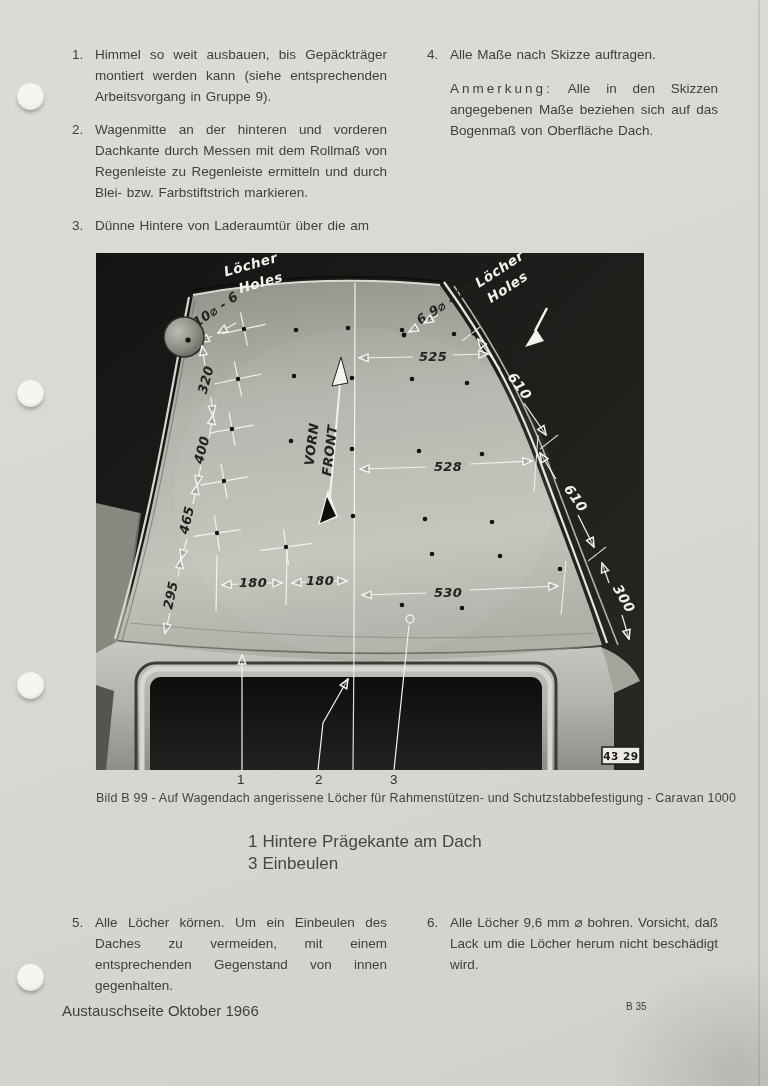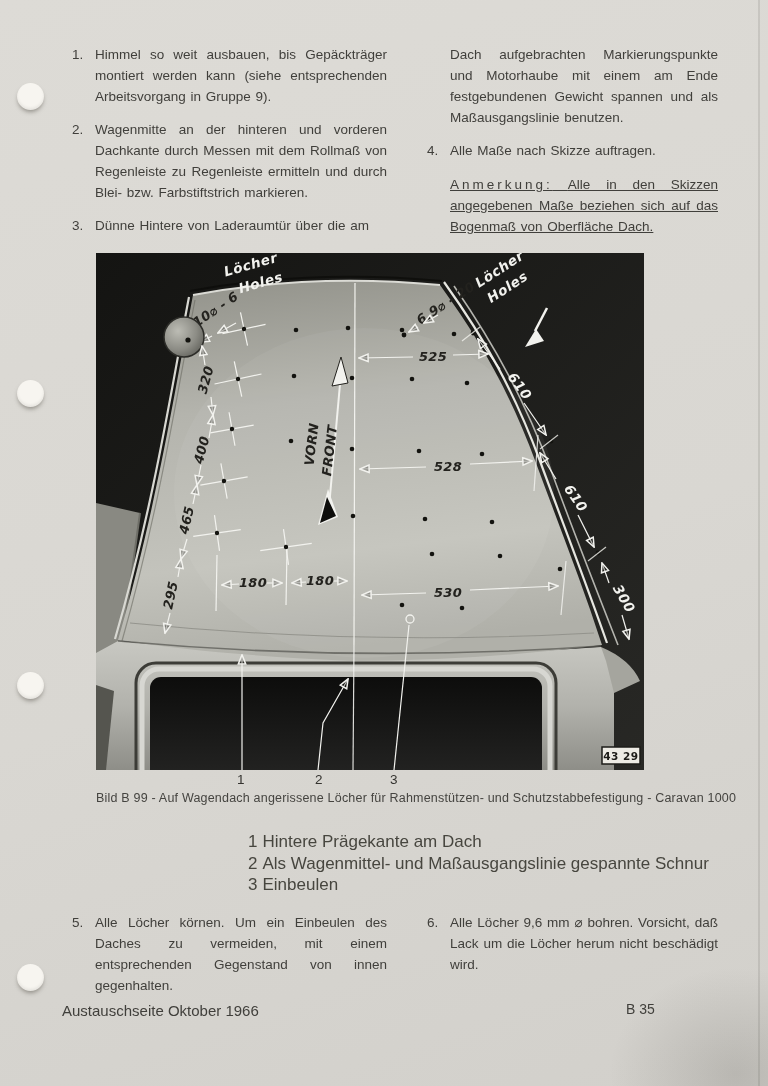--- a/index.html
+++ b/index.html
@@ -14,33 +14,33 @@
   .cols{position:absolute;left:72px;width:646px;display:flex;gap:40px;}
   .cols-top{top:44px;}
   .cols-bottom{top:912px;}
   .col{font-size:13.5px;line-height:21px;word-spacing:1px;}
   .col-left{width:315px;}
   .col-right{width:291px;}
   .item{display:flex;margin:0 0 12px 0;}
   .inum{flex:0 0 23px;}
   .itxt{flex:1;text-align:justify;}
   .cont{margin:0 0 12px 23px;text-align:justify;}
-  .note{margin:13px 0 0 23px;text-align:justify;text-decoration:underline;}
+  .note{margin:13px 0 0 23px;text-align:justify;}
   .note-label{letter-spacing:3px;}
   figure.fig{position:absolute;left:96px;top:253px;width:548px;height:420px;margin:0;}
   .photo{display:block;}
   .callout{position:absolute;top:519px;font-size:13.5px;color:#34332f;}
   .callout-1{left:141px;}.callout-2{left:219px;}.callout-3{left:294px;}
   figcaption{position:absolute;top:538px;width:548px;text-align:center;
     font-size:12.5px;color:#454440;letter-spacing:.2px;white-space:nowrap;}
   .legend{position:absolute;top:578px;left:152px;font-size:17px;line-height:21.5px;color:#47463f;}
   .legend-row{white-space:nowrap;}
   .legend-num{display:inline-block;margin-right:5px;}
   .footer{position:absolute;left:62px;top:1001px;font-size:15px;line-height:20.5px;}
-  .pageno{position:absolute;left:626px;top:1001px;font-size:14px;}
+  .pageno{position:absolute;left:626px;top:1001px;font-size:10px;}
   
   .wline{stroke:#f2f2ee;stroke-width:1.2;fill:none;}
   .wline2{stroke:#f2f2ee;stroke-width:2;fill:none;}
   .photo text{text-anchor:middle;}
   .dtext{font:italic 700 13px "DejaVu Sans",sans-serif;fill:#23221e;letter-spacing:.3px;}
   .wtext{font:italic 700 13.5px "DejaVu Sans",sans-serif;fill:#f2f2ee;letter-spacing:.6px;}
   .reftext{font:700 10.5px "DejaVu Sans",sans-serif;fill:#1d1c18;letter-spacing:.5px;}
   .dot{fill:#13130f;}
 </style>
 </head>
@@ -64,21 +64,20 @@
       <div class="item">
         <span class="inum">2.</span>
         <span class="itxt">Wagenmitte an der hinteren und vorderen Dachkante durch Messen mit dem Rollmaß von Regenleiste zu Regenleiste ermitteln und durch Blei- bzw. Farbstiftstrich markieren.</span>
       </div>
       <div class="item">
         <span class="inum">3.</span>
         <span class="itxt">Dünne Hintere von Laderaumtür über die am</span>
       </div>
     </div>
     <div class="col col-right">
-      <p class="cont">Dach aufgebrachten Markierungspunkte und Motorhaube mit einem am Ende festgebundenen Gewicht spannen und als Maßausgangslinie benutzen.</p>
       <div class="item">
         <span class="inum">4.</span>
         <span class="itxt">Alle Maße nach Skizze auftragen.</span>
       </div>
       <p class="note"><span class="note-label">Anmerkung:</span> <span>Alle in den Skizzen angegebenen Maße beziehen sich auf das Bogenmaß von Oberfläche Dach.</span></p>
     </div>
   </section>
 
   <figure class="fig">
     <svg class="photo" viewBox="0 0 548 517" width="548" height="517">
@@ -272,21 +271,20 @@
     </svg>
 
     <span class="callout callout-1">1</span>
     <span class="callout callout-2">2</span>
     <span class="callout callout-3">3</span>
 
     <figcaption>Bild B 99 - Auf Wagendach angerissene Löcher für Rahmenstützen- und Schutzstabbefestigung - Caravan 1000</figcaption>
 
     <div class="legend">
       <div class="legend-row"><span class="legend-num">1</span><span>Hintere Prägekante am Dach</span></div>
-      <div class="legend-row"><span class="legend-num">2</span><span>Als Wagenmittel- und Maßausgangslinie gespannte Schnur</span></div>
       <div class="legend-row"><span class="legend-num">3</span><span>Einbeulen</span></div>
     </div>
   </figure>
 
   <section class="cols cols-bottom">
     <div class="col col-left">
       <div class="item">
         <span class="inum">5.</span>
         <span class="itxt">Alle Löcher körnen. Um ein Einbeulen des Daches zu vermeiden, mit einem entsprechenden Gegenstand von innen gegenhalten.</span>
       </div>

